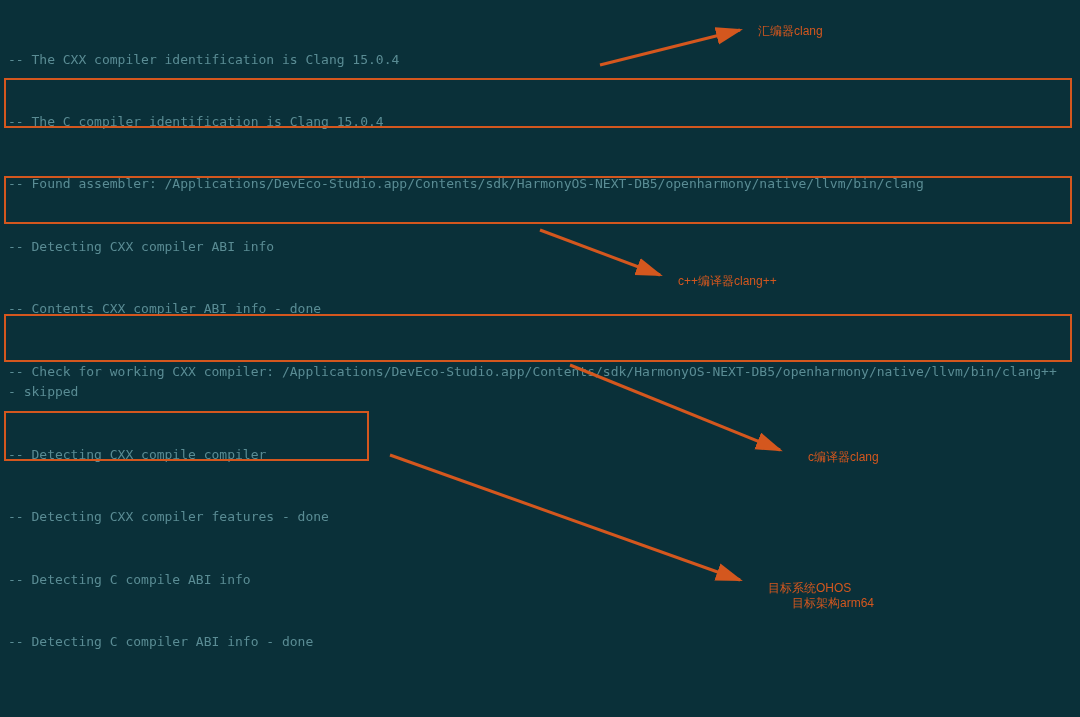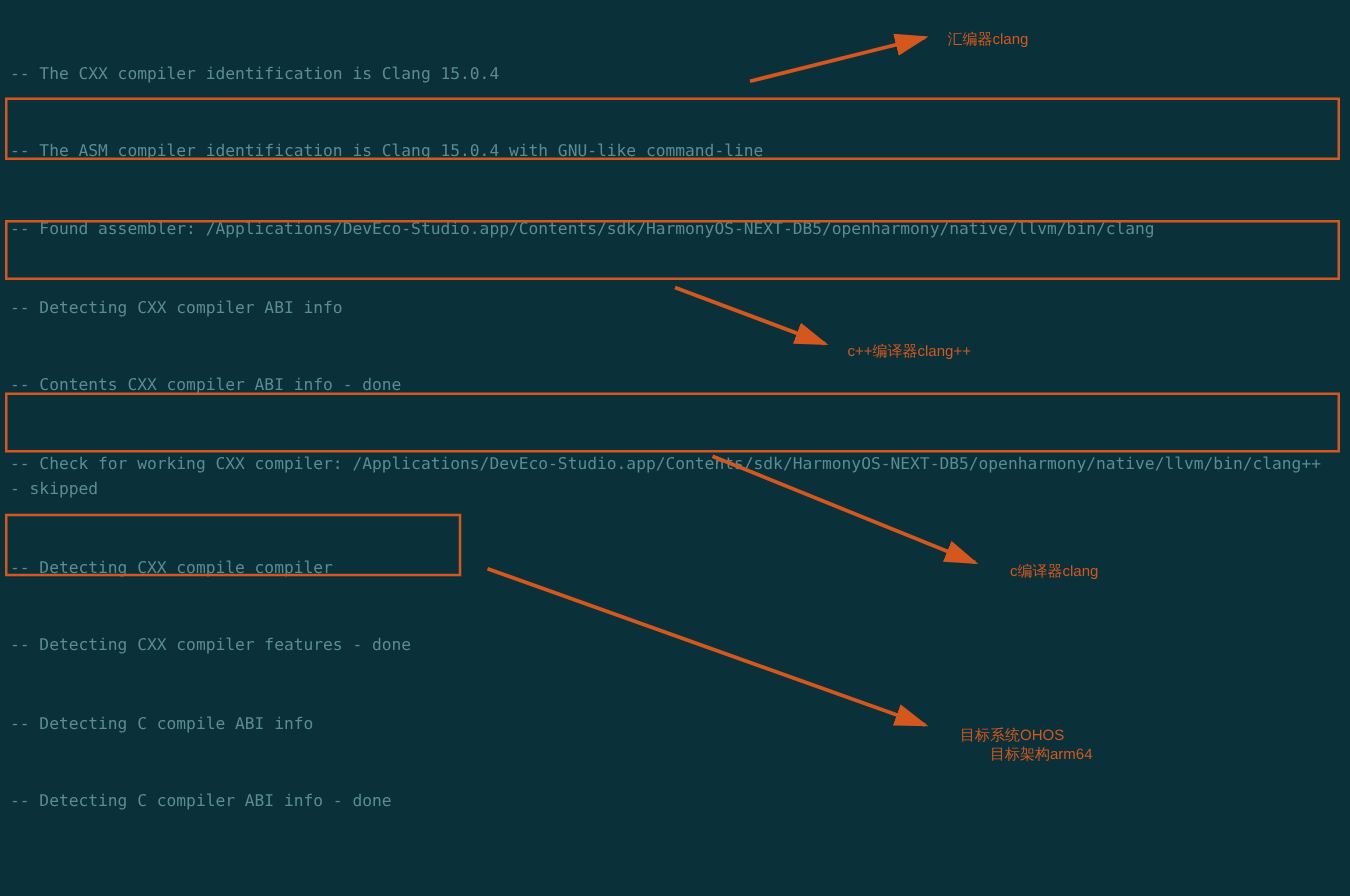--- a/index.html
+++ b/index.html
@@ -87,21 +87,21 @@
     .arrow {
       position: absolute;
       pointer-events: none;
     }
   </style>
 </head>
 <body>
 
 <div class="terminal">
   <span class="line">-- The CXX compiler identification is Clang 15.0.4</span>
-  <span class="line">-- The ASM compiler identification is Clang 15.0.4 with GNU-like command-line</span>
+  <span class="line">-- The C compiler identification is Clang 15.0.4</span>
   <span class="line">-- Found assembler: /Applications/DevEco-Studio.app/Contents/sdk/HarmonyOS-NEXT-DB5/openharmony/native/llvm/bin/clang</span>
   <span class="line">-- Detecting CXX compiler ABI info</span>
   <span class="line">-- Contents CXX compiler ABI info - done</span>
   <span class="line">-- Check for working CXX compiler: /Applications/DevEco-Studio.app/Contents/sdk/HarmonyOS-NEXT-DB5/openharmony/native/llvm/bin/clang++ - skipped</span>
   <span class="line">-- Detecting CXX compile compiler</span>
   <span class="line">-- Detecting CXX compiler features - done</span>
   <span class="line">-- Detecting C compile ABI info</span>
   <span class="line">-- Detecting C compiler ABI info - done</span>
   
   

